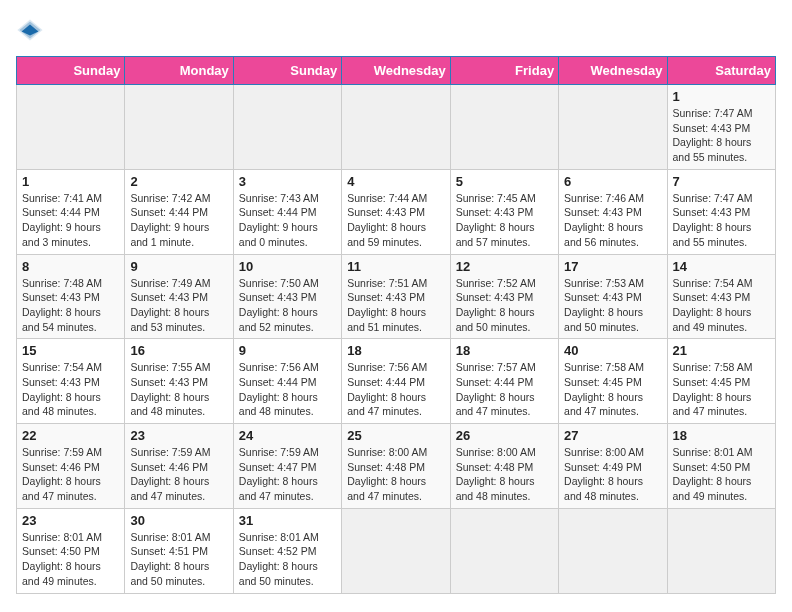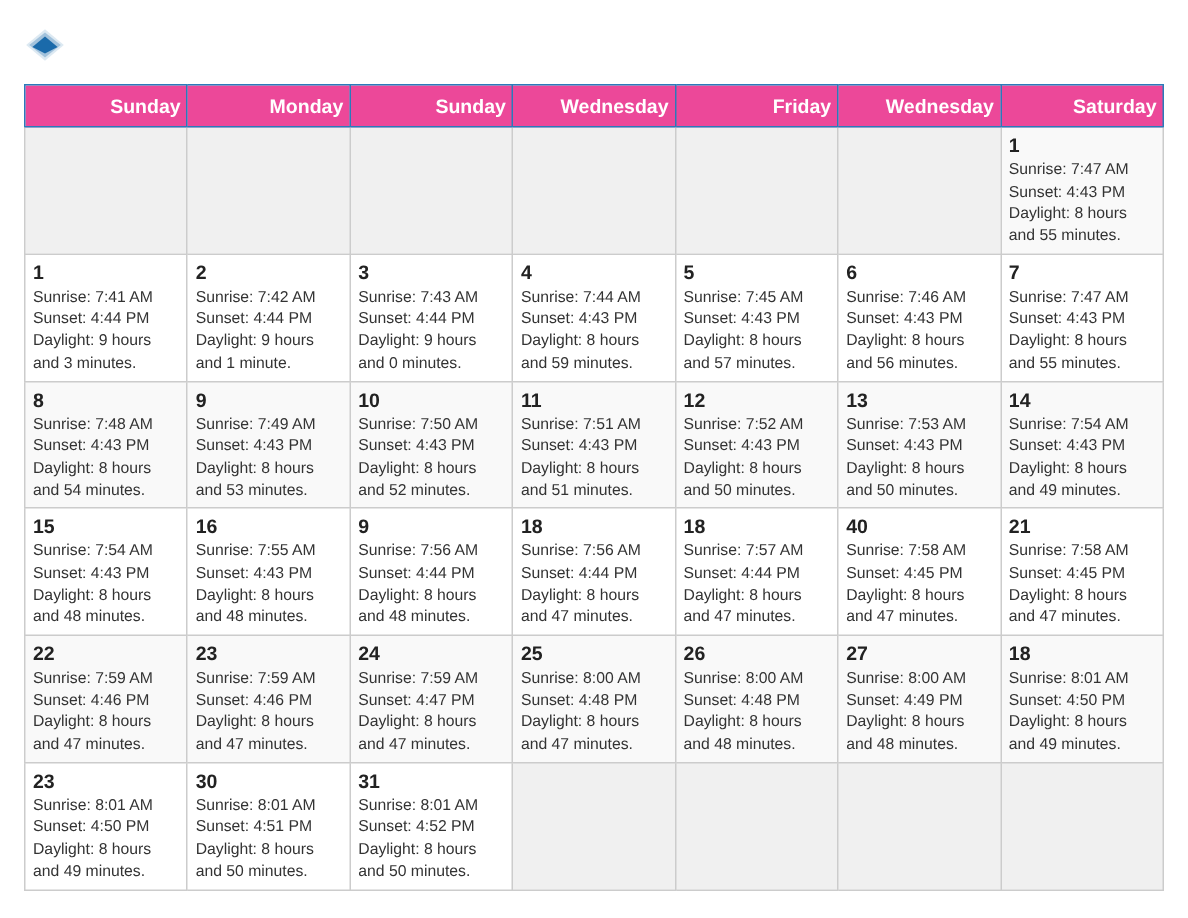--- a/index.html
+++ b/index.html
@@ -226,21 +226,21 @@
       </td>
         <td>
         <span class="day-num">12</span>
         <div class="day-info">
           Sunrise: 7:52 AM<br>
           Sunset: 4:43 PM<br>
           Daylight: 8 hours and 50 minutes.
         </div>
       </td>
         <td>
-        <span class="day-num">13</span>
+        <span class="day-num">17</span>
         <div class="day-info">
           Sunrise: 7:53 AM<br>
           Sunset: 4:43 PM<br>
           Daylight: 8 hours and 50 minutes.
         </div>
       </td>
         <td>
         <span class="day-num">14</span>
         <div class="day-info">
           Sunrise: 7:54 AM<br>

